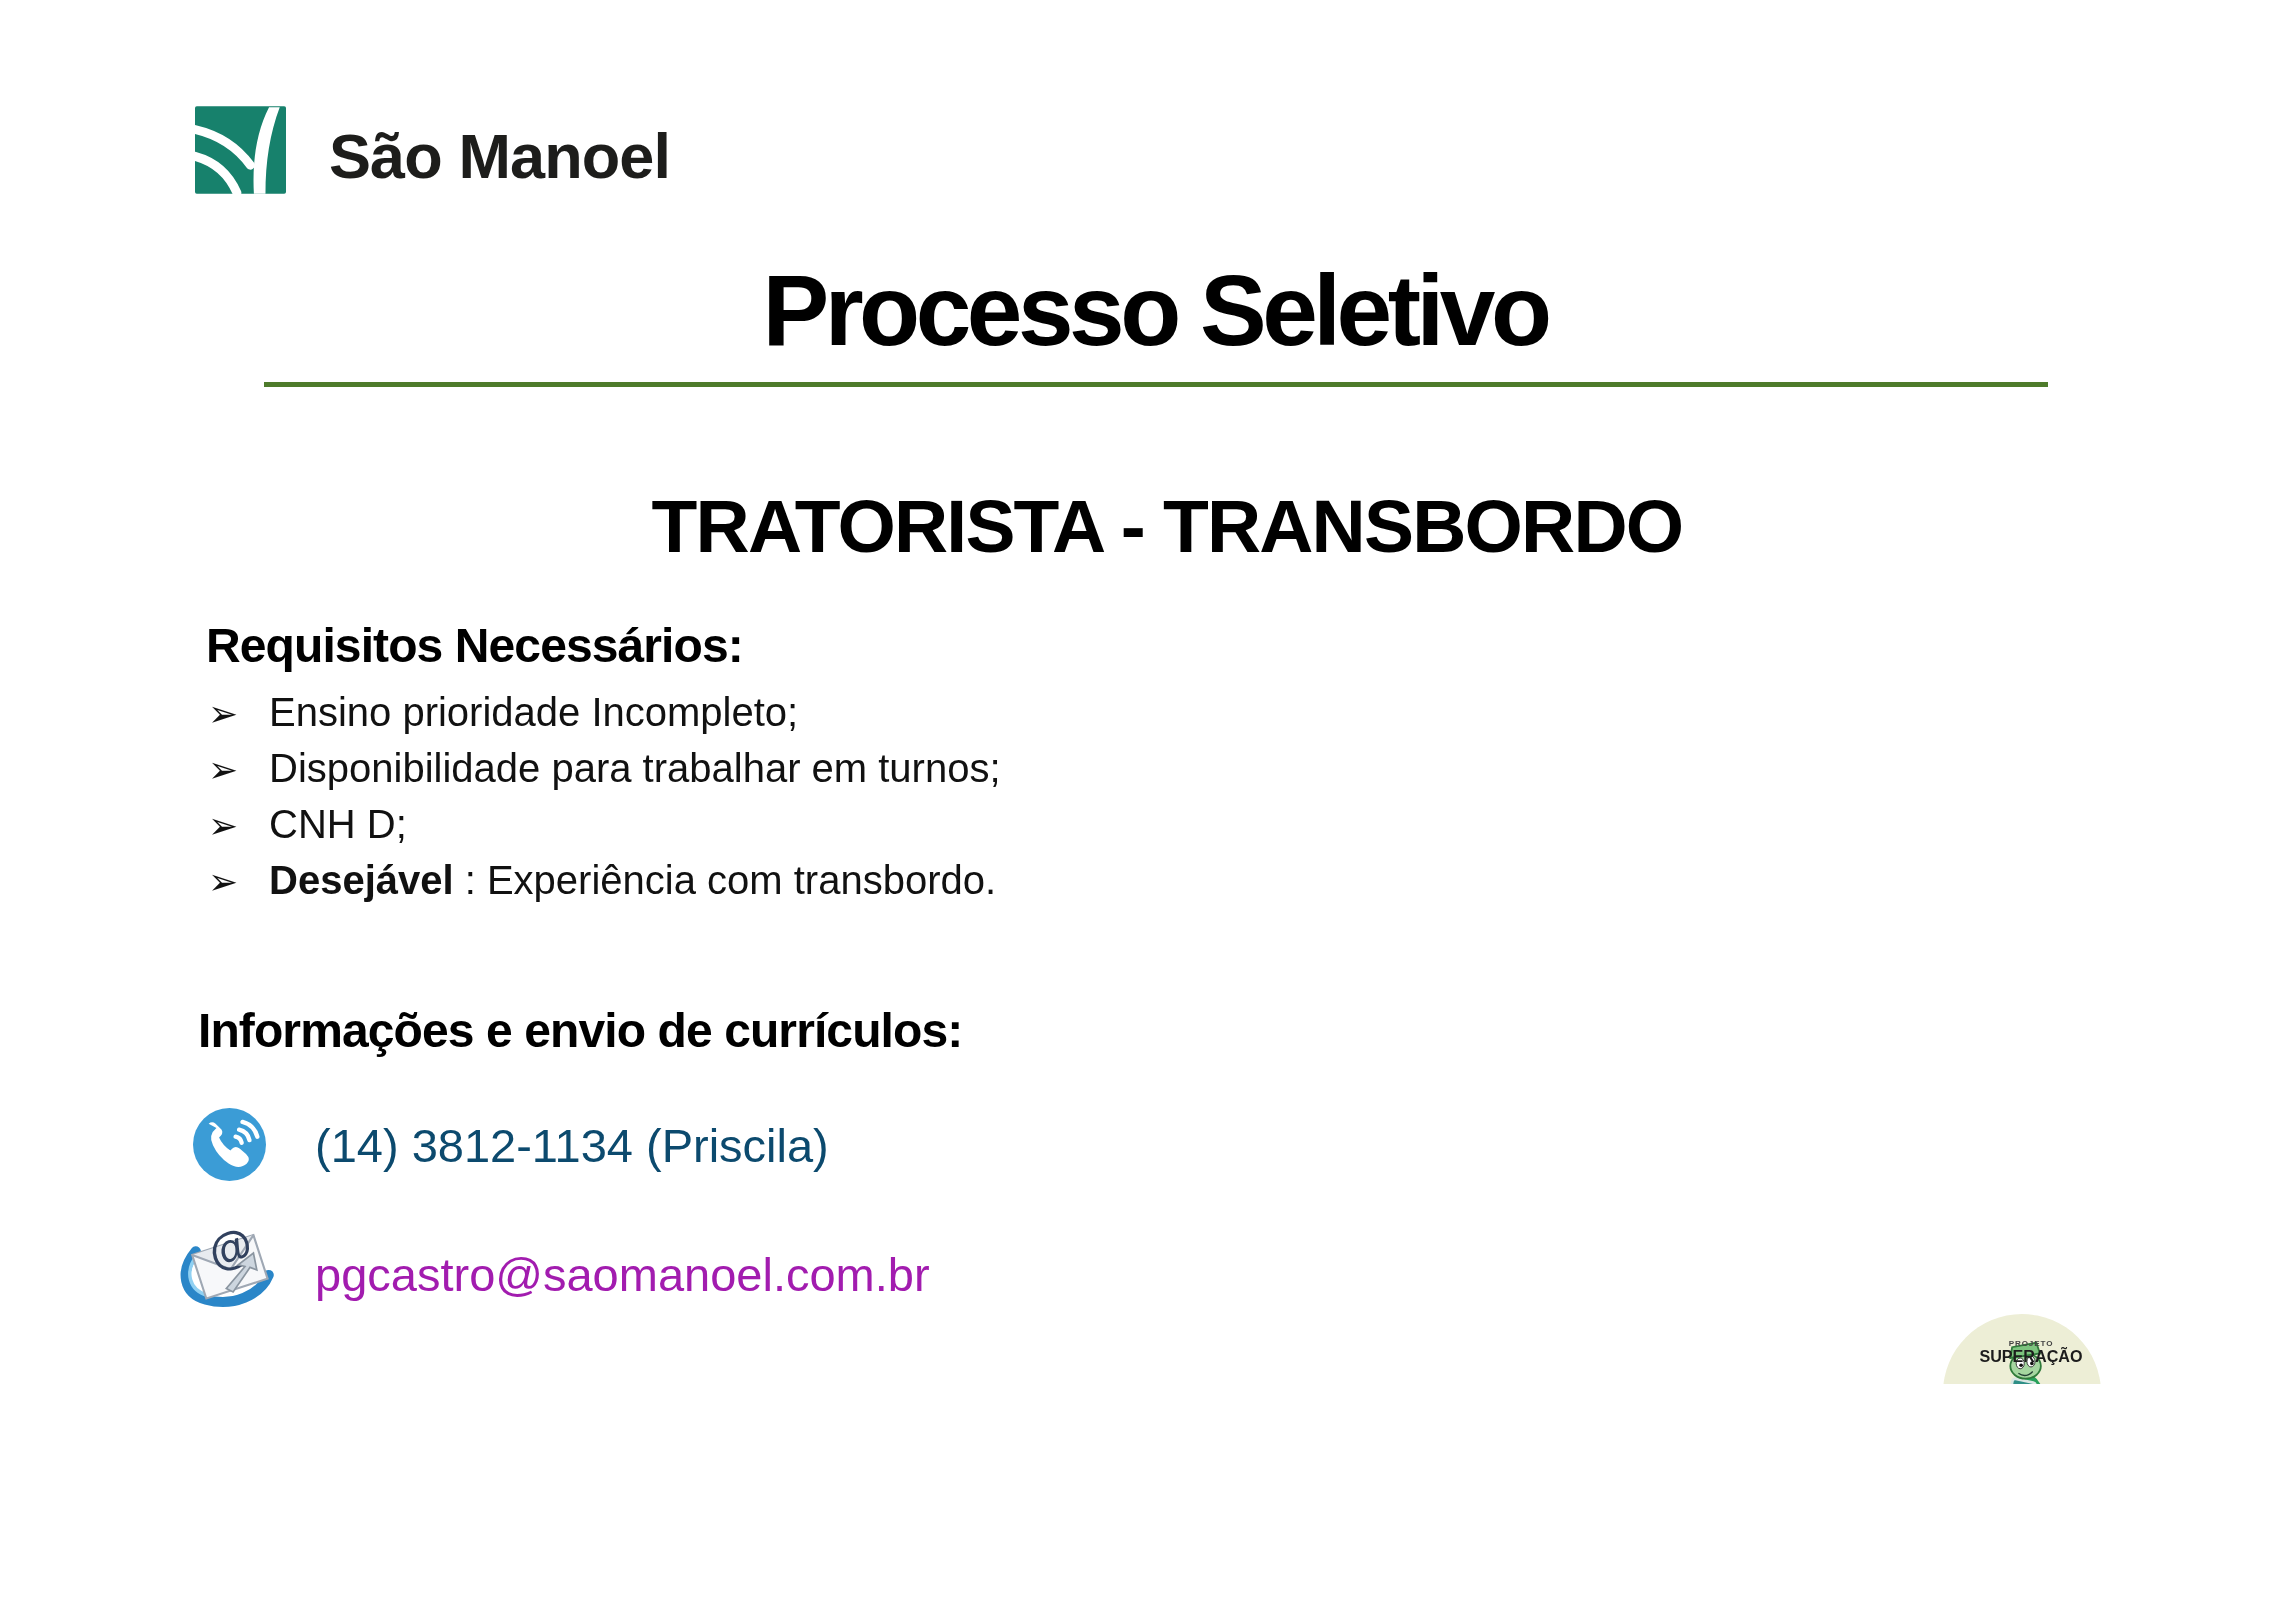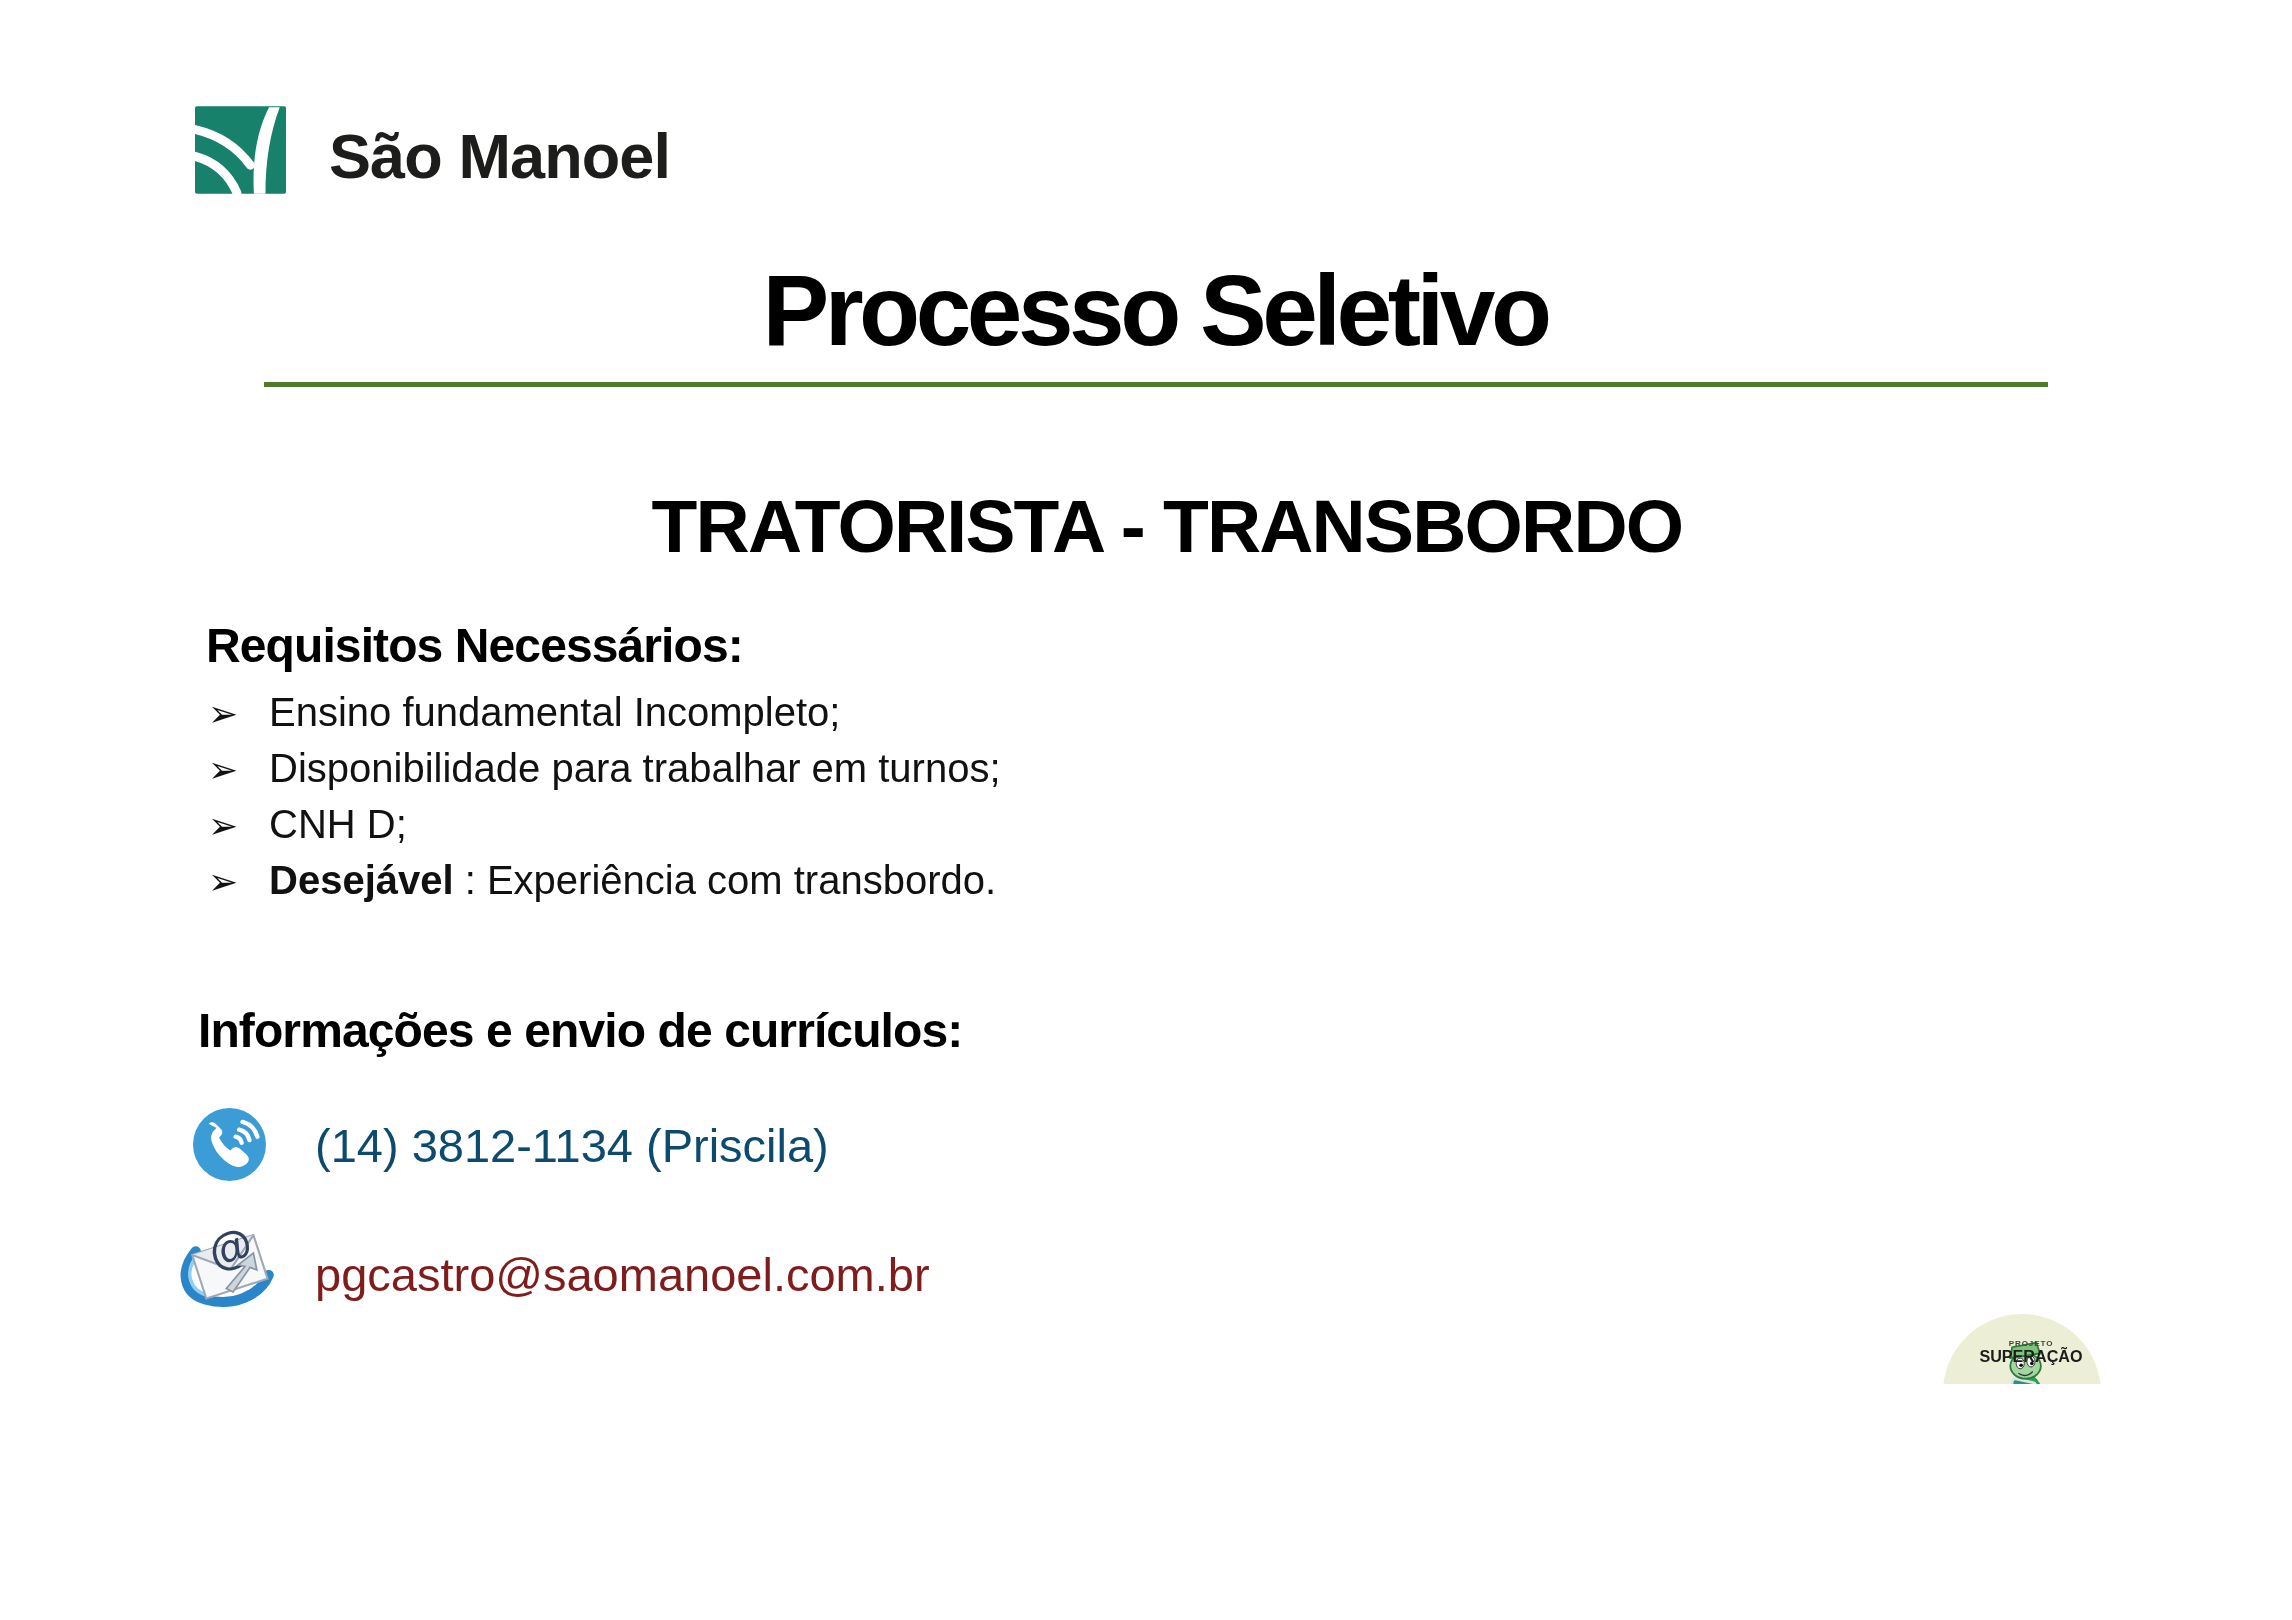--- a/index.html
+++ b/index.html
@@ -22,21 +22,21 @@
   .req-heading{position:absolute;left:206px;top:618px;margin:0;font-size:48px;font-weight:700;letter-spacing:-0.9px;color:#000;}
   .req-list{position:absolute;left:208px;top:690px;margin:0;padding:0;list-style:none;}
   .req-list li{display:flex;align-items:baseline;height:56px;font-size:40px;color:#111;}
   .req-list .marker{font-family:"DejaVu Sans",sans-serif;font-size:36px;width:61px;flex:0 0 61px;color:#111;}
   .req-list b{font-weight:700;}
   
   .contact-heading{position:absolute;left:186px;top:991px;margin:12px;font-size:48px;font-weight:700;letter-spacing:-0.9px;color:#000;}
   .phone-icon{position:absolute;left:193px;top:1108px;width:73px;height:73px;}
   .phone-text{position:absolute;left:315px;top:1118px;font-size:47px;color:#0c4a6e;}
   .email-icon{position:absolute;left:176px;top:1214px;width:104px;height:100px;}
-  .email-text{position:absolute;left:315px;top:1247px;font-size:47px;color:#7f1d1d;}
+  .email-text{position:absolute;left:315px;top:1247px;font-size:47px;color:#a21caf;}
   
   .disclaimer{position:absolute;left:202px;top:1365px;margin:0;font-size:39px;line-height:52px;letter-spacing:-0.9px;color:#000;}
   .disclaimer span{display:block;}
   
   .footer-bar{position:absolute;left:167px;top:1482px;width:1958px;height:112px;background:#056805;}
   
   .badge{position:absolute;left:1943px;top:1314px;width:158px;height:158px;}
   .badge text{font-family:"Liberation Sans","DejaVu Sans",sans-serif;}
 </style>
 </head>
@@ -56,21 +56,21 @@
 
   <h1 class="title">Processo Seletivo</h1>
   <div class="title-rule"></div>
 
   <h2 class="position">TRATORISTA - TRANSBORDO</h2>
 
   <h3 class="req-heading">Requisitos Necessários:</h3>
   <ul class="req-list">
     <li>
       <span class="marker">➢</span>
-      <span><b></b><span>Ensino fundamental Incompleto;</span></span>
+      <span><b></b><span>Ensino prioridade Incompleto;</span></span>
     </li>
     <li>
       <span class="marker">➢</span>
       <span><b></b><span>Disponibilidade para trabalhar em turnos;</span></span>
     </li>
     <li>
       <span class="marker">➢</span>
       <span><b></b><span>CNH D;</span></span>
     </li>
     <li>

